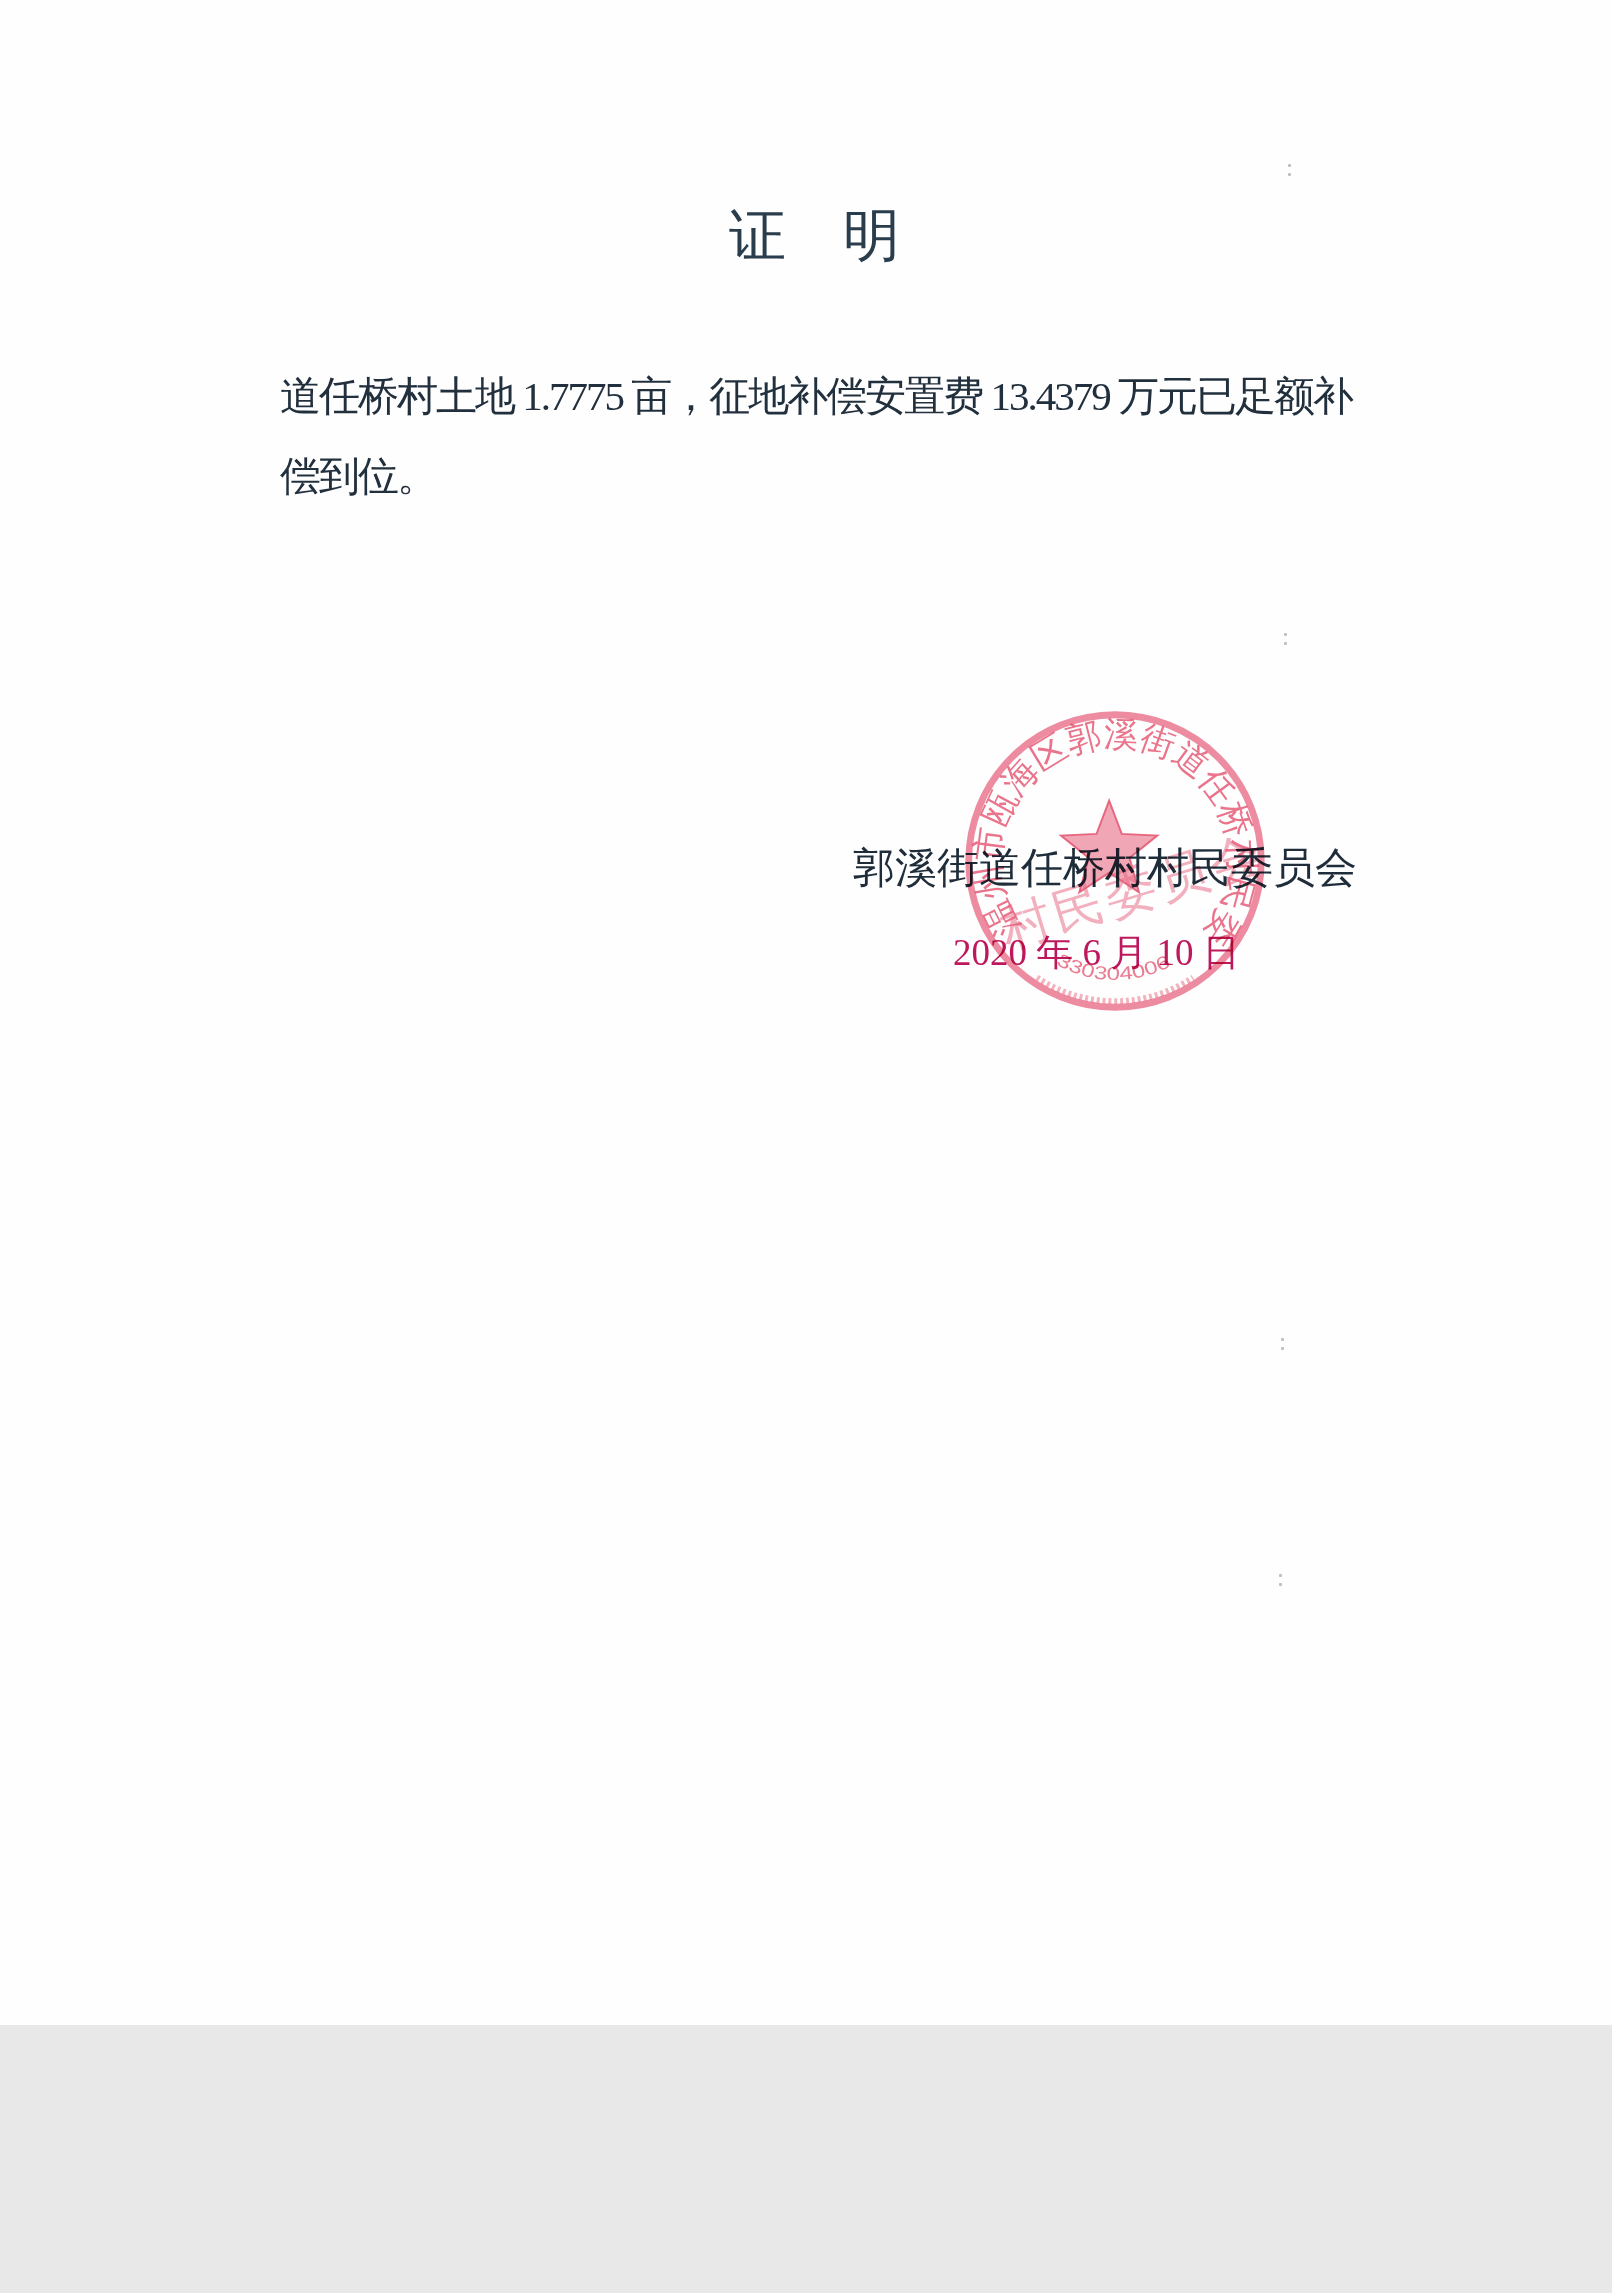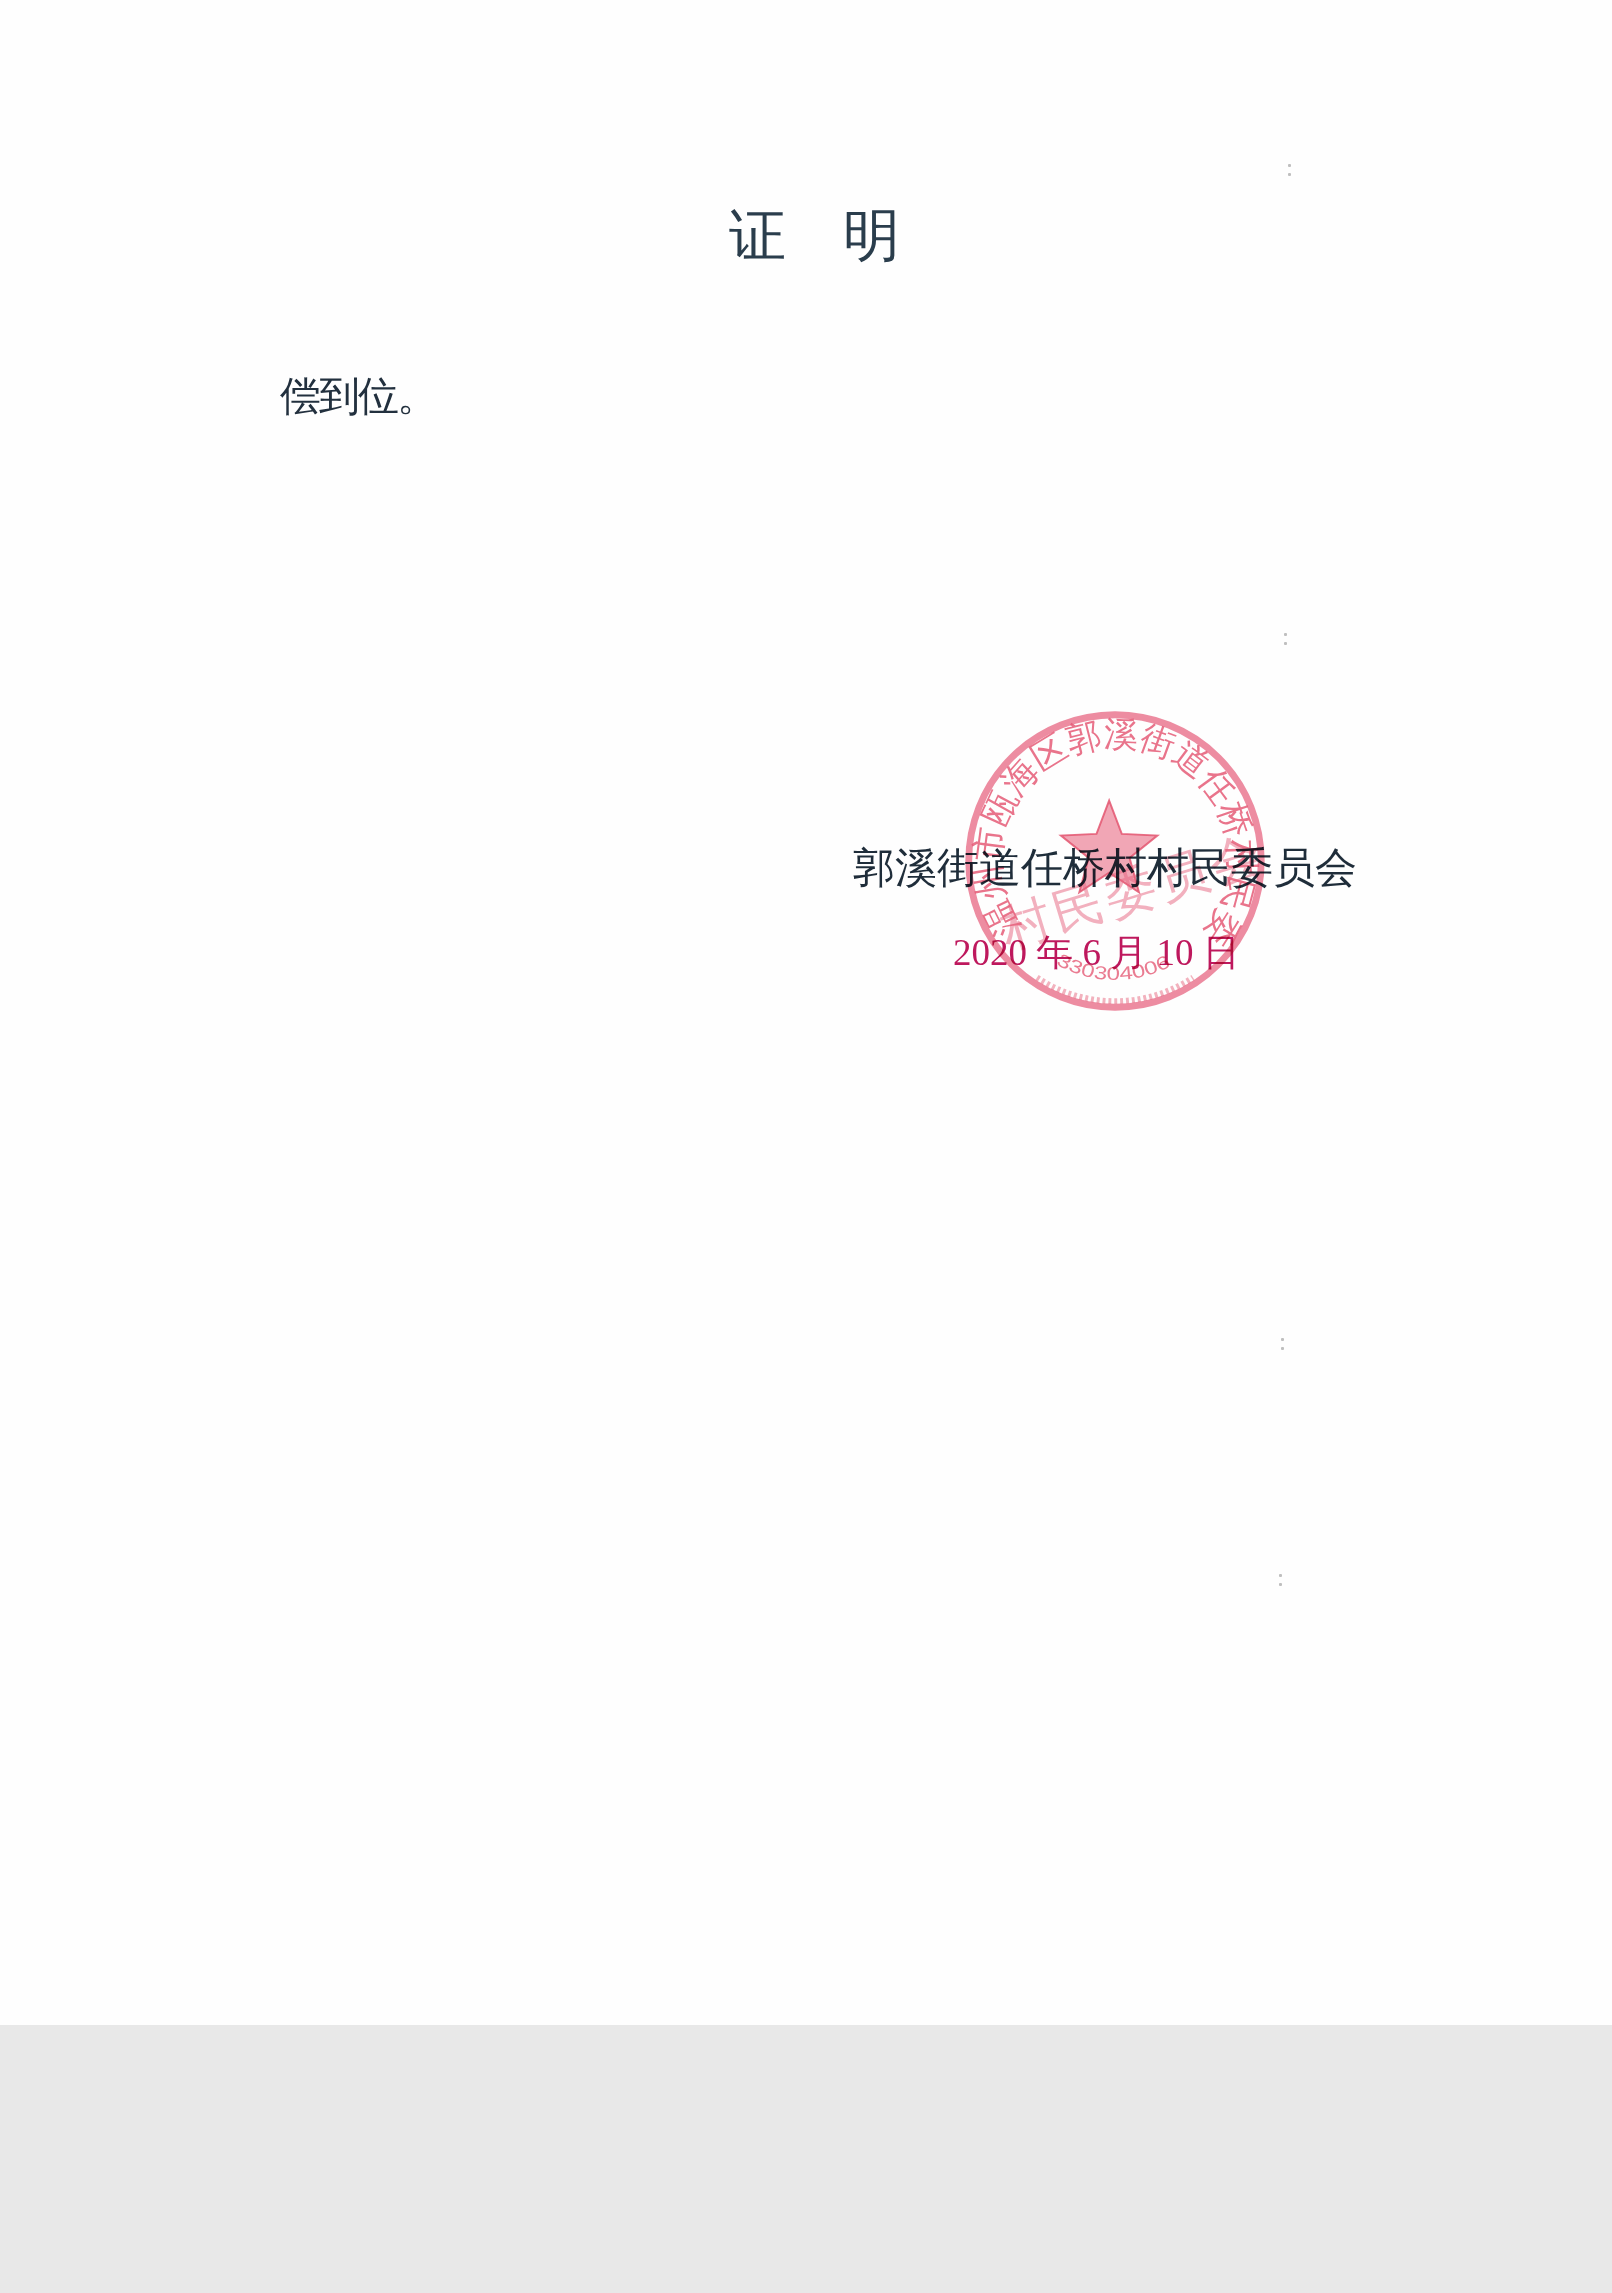--- a/index.html
+++ b/index.html
@@ -85,20 +85,21 @@
   .speck::after  { top: 9.8px; }
 </style>
 </head>
 <body>
 
 <div class="page">
 
   <div class="title">证　明</div>
 
   <div class="body-text">
+    <div class="body-line">道任桥村土地 1.7775 亩，征地补偿安置费 13.4379 万元已足额补</div>
     <div class="body-line">偿到位。</div>
   </div>
 
   <div class="signature">郭溪街道任桥村村民委员会</div>
 
   <div class="dateline">2020 年 6 月 10 日</div>
 
   <div class="seal">
     <svg viewBox="-160 -160 320 320" xmlns="http://www.w3.org/2000/svg">
       <defs>

